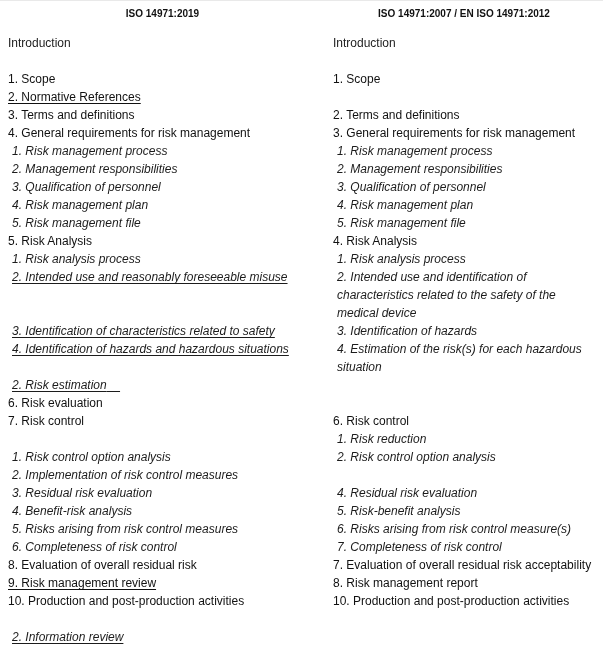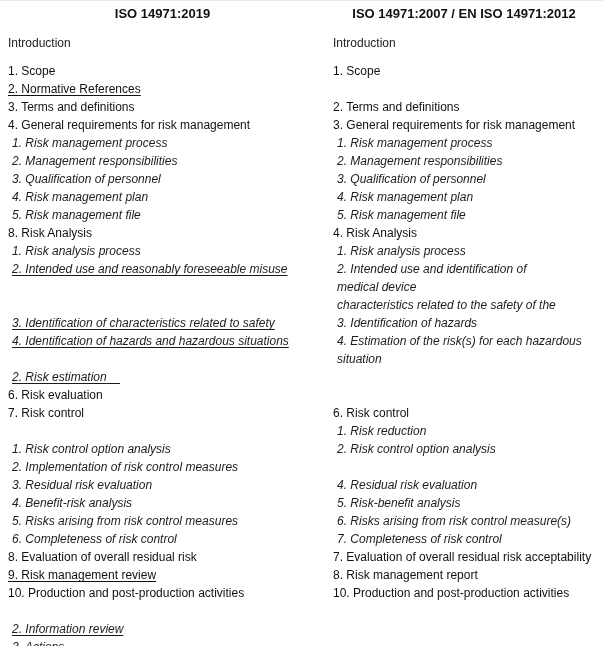--- a/index.html
+++ b/index.html
@@ -9,30 +9,30 @@
     background: #ffffff;
     font-family: "Liberation Sans", sans-serif;
     color: #1c1c1c;
     border-top: 1px solid #e9e9e9;
     box-sizing: border-box;
     overflow: hidden;
   }
   .header-row { display: flex; padding-top: 5px; margin-bottom: 13px; }
   .hcell {
     font-weight: bold;
-    font-size: 13px;
+    font-size: 10px;
     line-height: 15px;
     text-align: center;
     color: #111111;
   }
   .hcell.left  { width: 325px; }
   .hcell.right { width: 278px; }
 
   .row { display: flex; align-items: flex-start; }
-  .row.sp { margin-bottom: 10px; }
+  .row.sp { margin-bottom: 18px; }
 
   .cell {
     font-size: 12px;
     line-height: 18px;
     min-height: 18px;
     white-space: nowrap;
     box-sizing: border-box;
   }
   .cell.left  { width: 325px; padding-left: 8px; }
   .cell.right { width: 278px; padding-left: 8px; }
@@ -90,33 +90,33 @@
       </div>
       <div class="row">
         <div class="cell left i ind">4. Risk management plan</div>
         <div class="cell right i ind">4. Risk management plan</div>
       </div>
       <div class="row">
         <div class="cell left i ind">5. Risk management file</div>
         <div class="cell right i ind">5. Risk management file</div>
       </div>
       <div class="row">
-        <div class="cell left b">8. Risk Analysis</div>
+        <div class="cell left b">5. Risk Analysis</div>
         <div class="cell right b">4. Risk Analysis</div>
       </div>
       <div class="row">
         <div class="cell left i ind">1. Risk analysis process</div>
         <div class="cell right i ind">1. Risk analysis process</div>
       </div>
       <div class="row">
         <div class="cell left i u ind">2. Intended use and reasonably foreseeable misuse</div>
         <div class="cell right i ind">
           <div>2. Intended use and identification of</div>
+          <div>characteristics related to the safety of the</div>
           <div>medical device</div>
-          <div>characteristics related to the safety of the</div>
         </div>
       </div>
       <div class="row">
         <div class="cell left i u ind">3. Identification of characteristics related to safety</div>
         <div class="cell right i ind">3. Identification of hazards</div>
       </div>
       <div class="row">
         <div class="cell left i u ind">4. Identification of hazards and hazardous situations</div>
         <div class="cell right i ind">
           <div>4. Estimation of the risk(s) for each hazardous</div>

